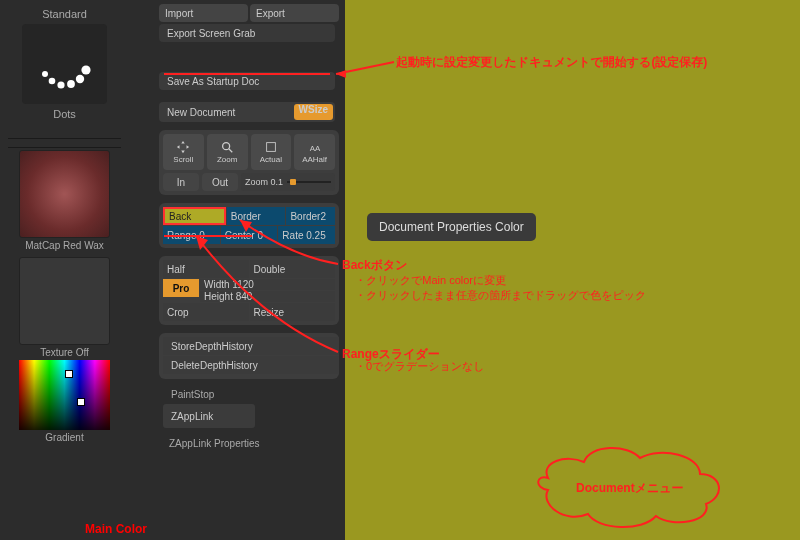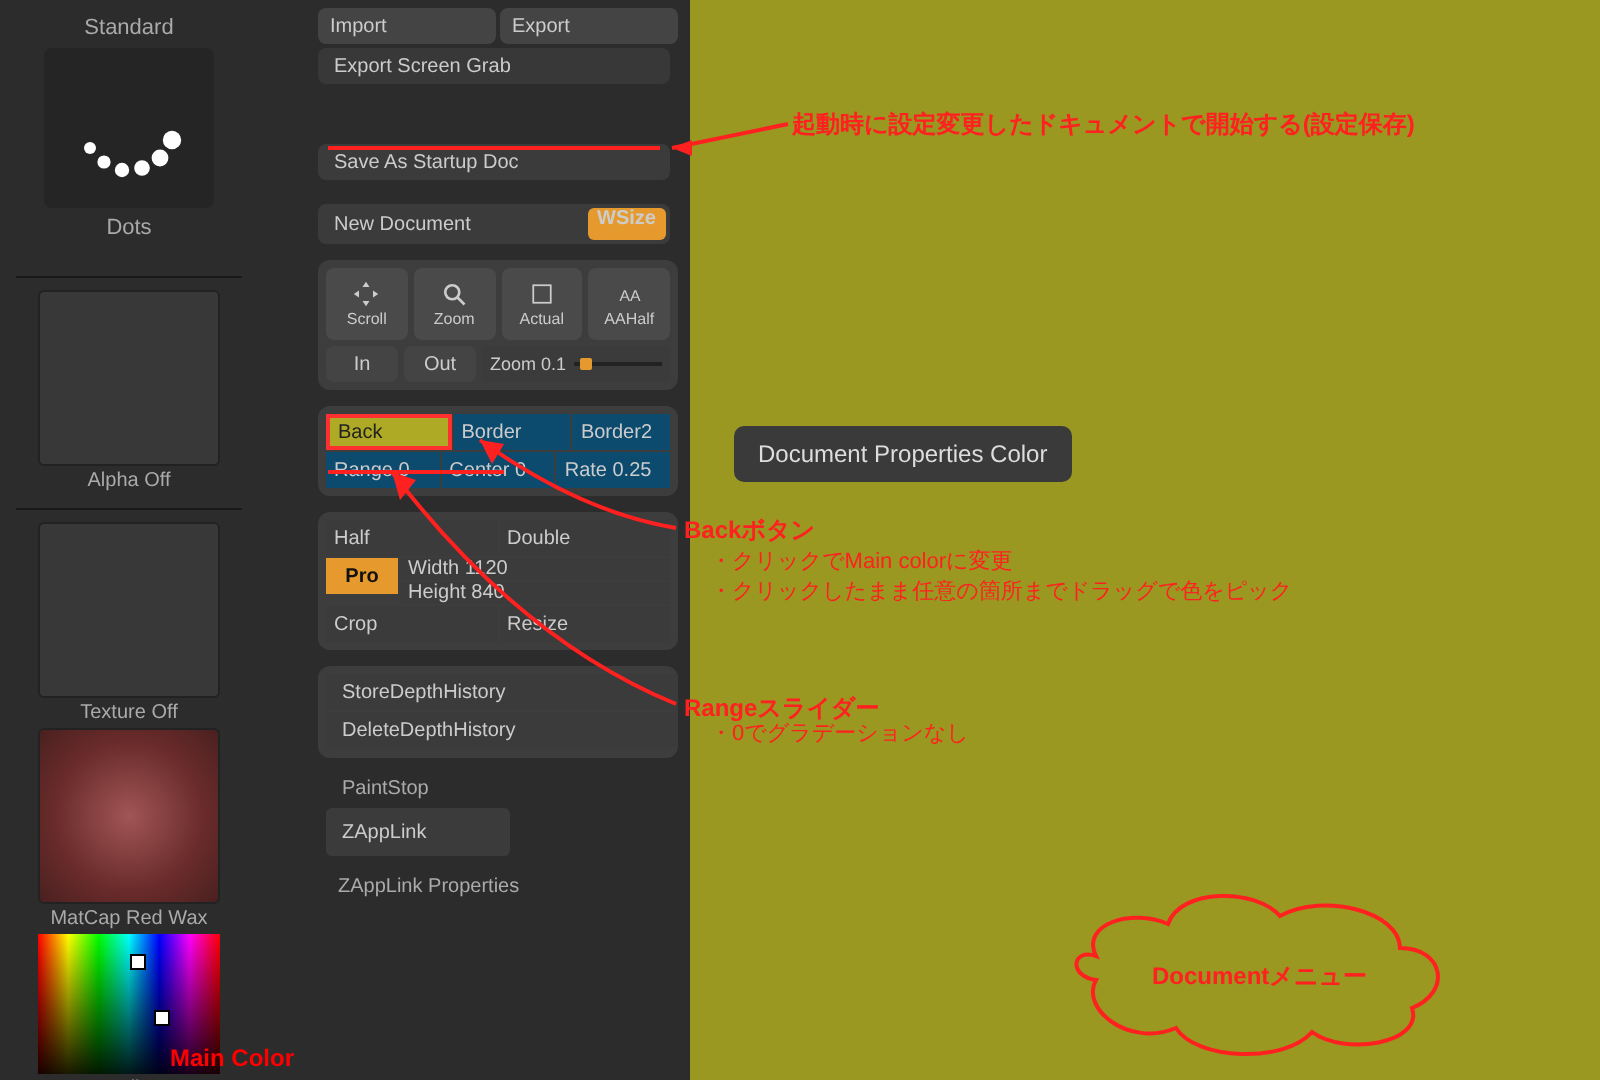--- a/index.html
+++ b/index.html
@@ -137,34 +137,30 @@
               <circle cx="36" cy="50" r="3.9"></circle>
           <circle cx="45" cy="45" r="4.2"></circle>
               <circle cx="51" cy="36" r="4.6"></circle>
         </g>
       </svg>
     </div>
     <div class="brush-label-bottom">Dots</div>
   </div>
 
   <div class="sidebar-sep"></div>
-  <div class="alpha-panel">
-    <div class="alpha-swatch"></div>
-    <div class="alpha-label">Alpha Off</div>
-  </div>
 
   <div class="sidebar-sep"></div>
+  <div class="alpha-panel" style="margin-top:2px;">
+    <div class="alpha-swatch redwax"></div>
+    <div class="alpha-label" style="white-space:nowrap;">MatCap Red Wax</div>
+  </div>
+
   <div class="alpha-panel">
     <div class="alpha-swatch"></div>
     <div class="alpha-label">Texture Off</div>
-  </div>
-
-  <div class="alpha-panel" style="margin-top:2px;">
-    <div class="alpha-swatch redwax"></div>
-    <div class="alpha-label" style="white-space:nowrap;">MatCap Red Wax</div>
   </div>
 
   <div class="gradient-block" style="margin-top:2px;">
     <div class="one"></div>
         <div class="two"></div>
   </div>
   <div class="gradient-label">Gradient</div>
 
 </div>
 

